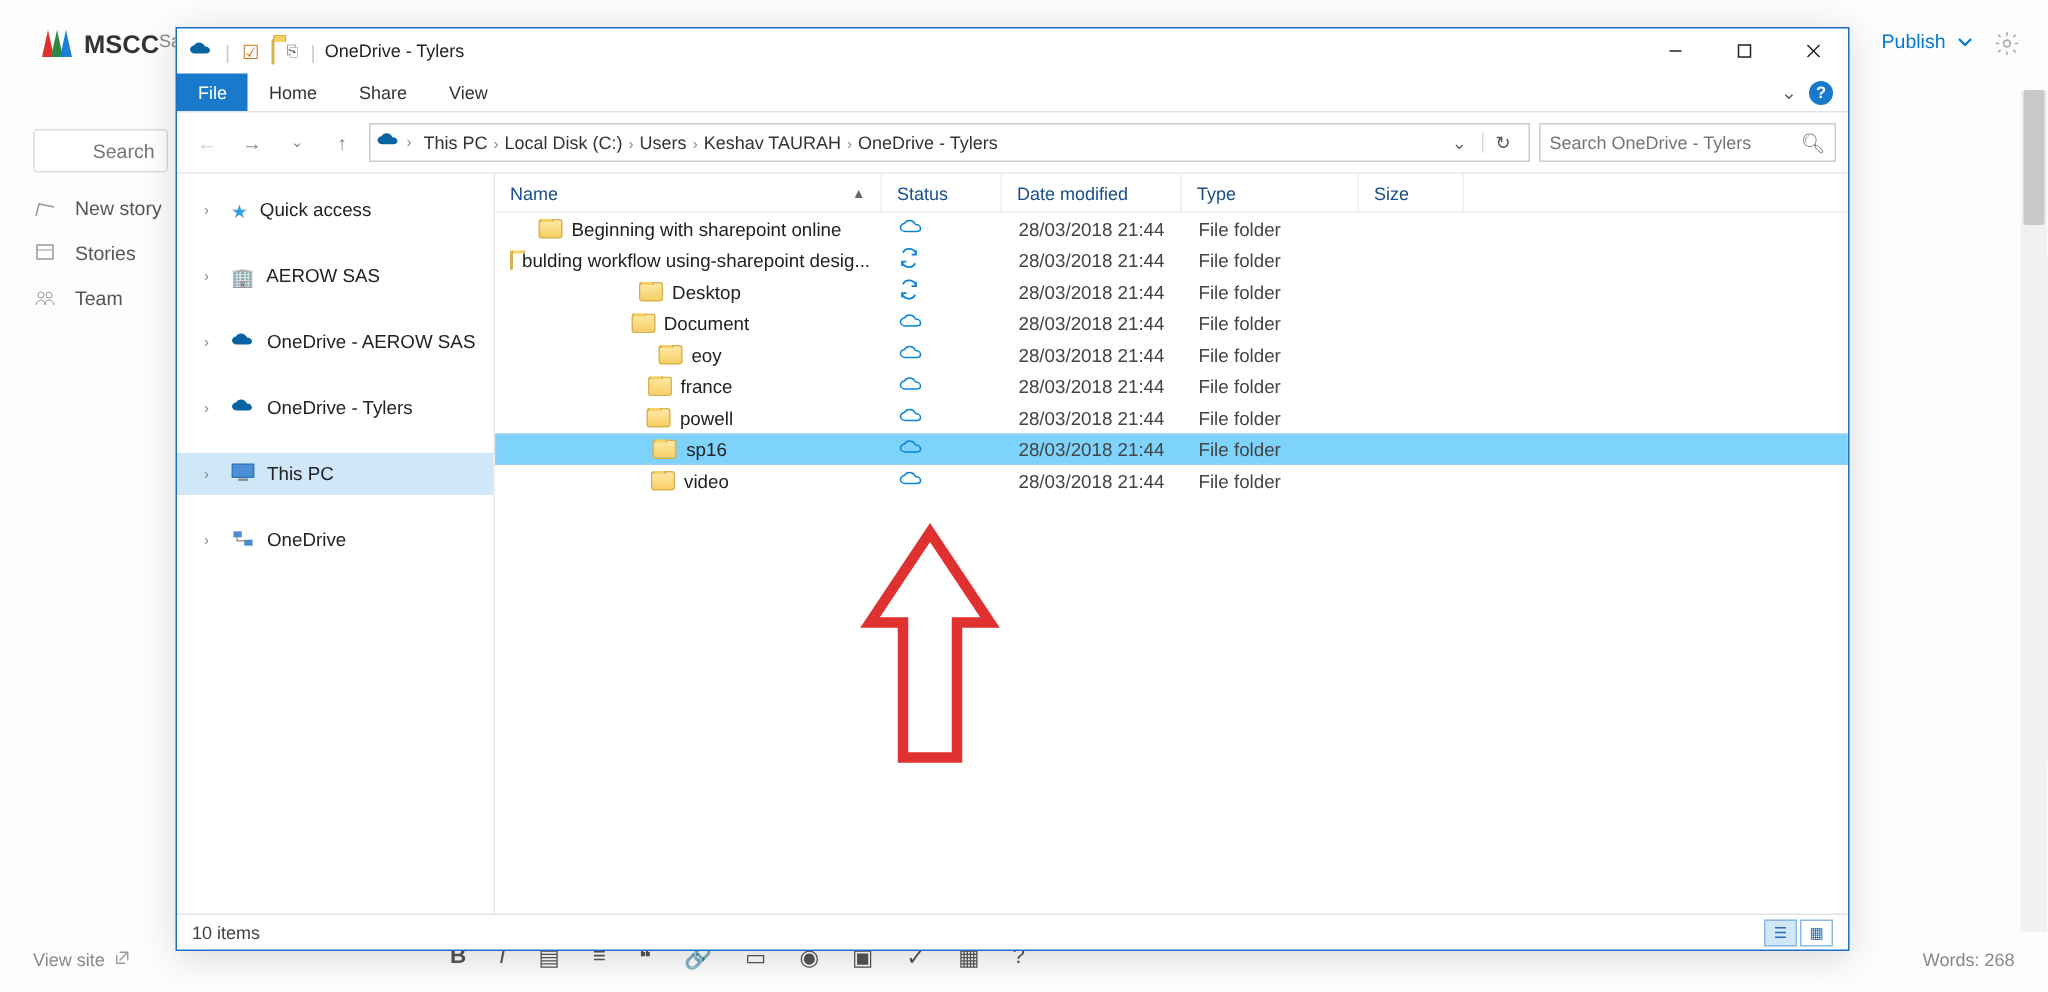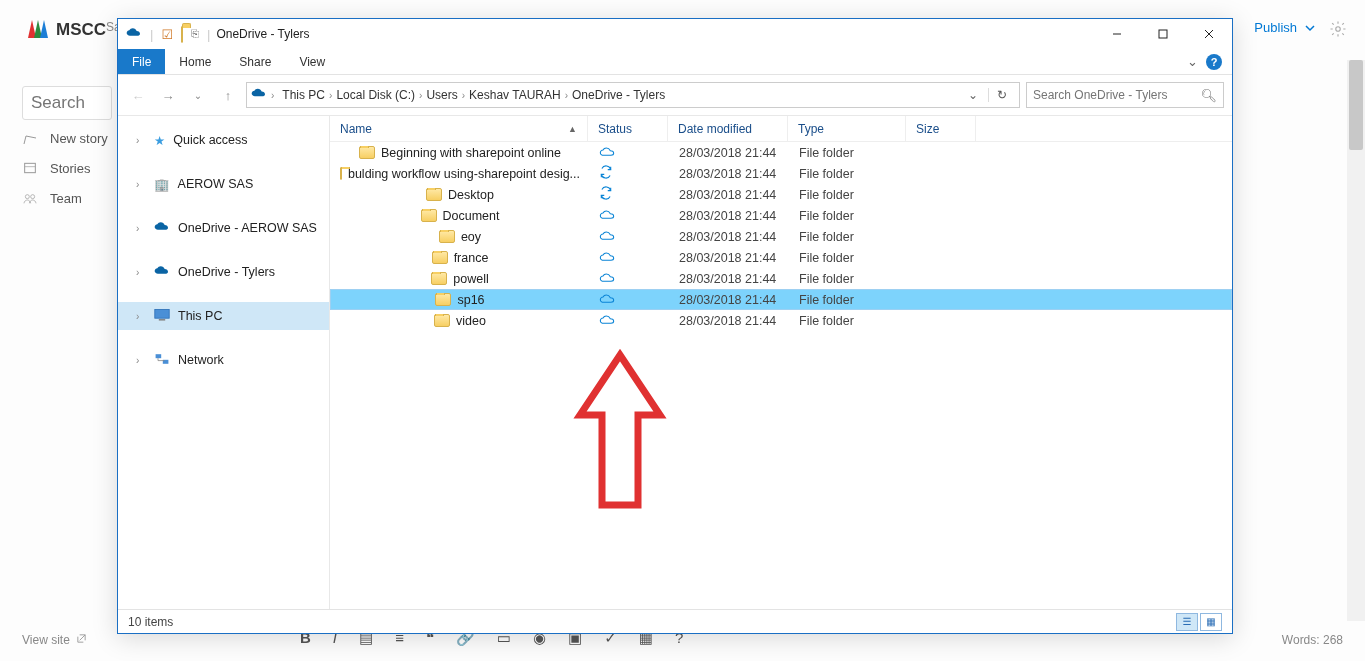--- a/index.html
+++ b/index.html
@@ -8,21 +8,21 @@
 
 .bg-header { position: absolute; top: 0; left: 0; right: 0; height: 60px; display: flex; align-items: center; padding: 8px 22px; }
 .bg-logo { font-weight: bold; font-size: 16px; display:flex; align-items:center; gap:6px;}
 .bg-logo .rgb { display:inline-block; }
 .bg-logo-text { display:flex; line-height:1.05;}
 .bg-logo-text .main { font-size:17px; font-weight:600; color:#333;}
 .bg-logo-text .sub { font-size:12px; color:#888; font-weight:400;}
 .bg-publish { position:absolute; right:50px; top:20px; color:#0078d4; font-size:13px; display:flex; align-items:center; gap:8px; cursor:pointer;}
 .bg-gear { position:absolute; right:18px; top:20px; color:#999; cursor:pointer;}
 .bg-search { position:absolute; top:86px; left:22px; width:90px; }
-.bg-search input { width:100%; border:1px solid #ddd; border-radius:3px; padding:6px 8px; font-size:17px; color:#888;}
+.bg-search input { width:100%; border:1px solid #ddd; border-radius:3px; padding:6px 8px; font-size:13px; color:#888;text-align:right;}
 .bg-nav { position:absolute; top:130px; left:22px; display:flex; flex-direction:column; gap:14px; }
 .bg-nav-item { display:flex; align-items:center; gap:12px; color:#555; cursor:pointer; }
 .bg-nav-item svg { width:16px; height:16px; stroke:#888; fill:none;}
 .bg-footer-left { position:absolute; bottom:14px; left:22px; color:#888; font-size:12px; display:flex; align-items:flex-start; gap:6px;}
 .bg-footer-right { position:absolute; bottom:14px; right:22px; color:#888; font-size:12px;}
 .bg-toolbar { position:absolute; bottom:14px; left:300px; display:flex; gap:22px; color:#555; font-family:"Times New Roman", serif;}
 .bg-toolbar span { cursor:pointer; font-size:15px;}
 .bg-scrollbar { position:absolute; right:0; top:60px; bottom:40px; width:18px; background:#f1f1f1;}
 .bg-scrollbar .thumb { position:absolute; top:0; left:2px; right:2px; height:90px; background:#c8c8c8; border-radius:2px;}
 
@@ -296,21 +296,21 @@
           <span class="lbl">This PC</span>
         </div>
         <div class="nav-gap"></div>
         <div class="nav-item">
           <span class="exp">›</span>
           <span class="ico-net"><svg width="16" height="14" viewBox="0 0 20 16">
               <rect x="2" y="2" width="7" height="5" fill="#4a8fd6"></rect>
               <rect x="11" y="9" width="7" height="5" fill="#4a8fd6"></rect>
               <path d="M5 7v3h8" stroke="#888" fill="none"></path>
             </svg></span>
-          <span class="lbl">Network</span>
+          <span class="lbl">OneDrive</span>
         </div>
       </div>
     <div class="file-pane">
       <div class="columns">
         <div class="col col-name">
             <span>Name</span>
             <span class="sort-arrow" style="margin-left:auto;">▲</span>
           </div>
         <div class="col col-status">Status</div>
         <div class="col col-date">Date modified</div>

